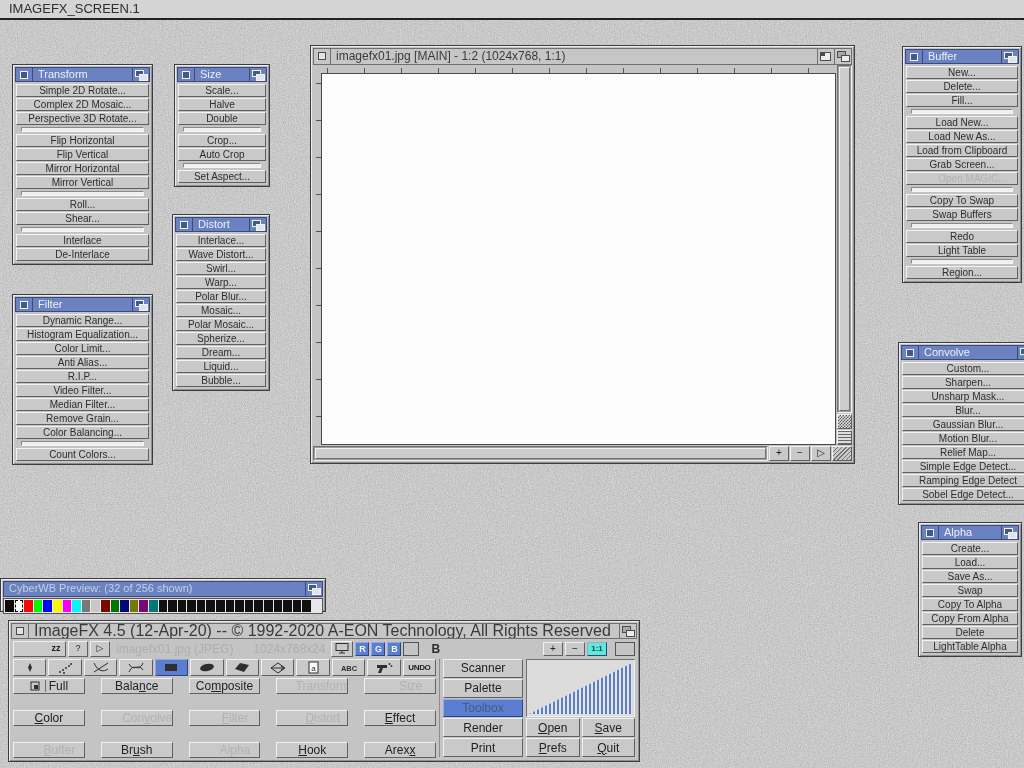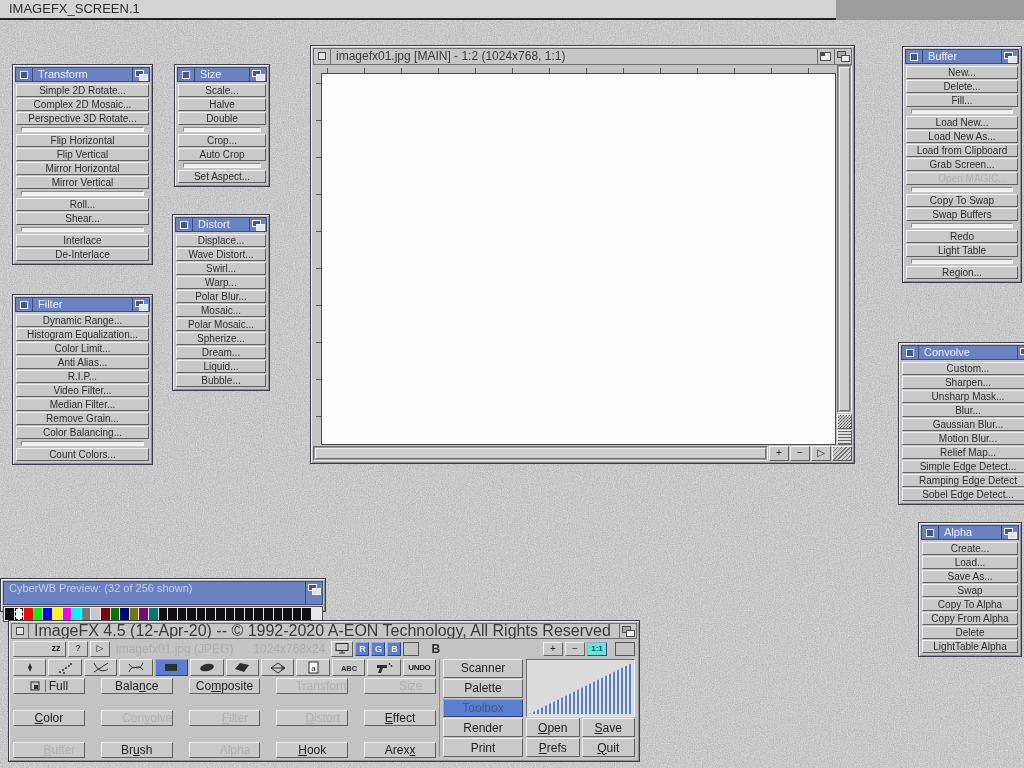--- a/index.html
+++ b/index.html
@@ -1,19 +1,19 @@
 <!DOCTYPE html>
 <html><head>
 <meta charset="utf-8">
 <style>
   html,body{margin:0;padding:0;}
   body{width:1024px;height:768px;position:relative;overflow:hidden;
        font-family:"Liberation Sans",sans-serif;background:#9c9c9c;}
   
-  .screenbar{position:absolute;left:0;top:0;width:836px;height:20px;background:#d4d4d4;
+  .screenbar{position:absolute;left:0;top:0;width:1024px;height:20px;background:#d4d4d4;
     border-bottom:2px solid #222;box-sizing:border-box;z-index:5;}
   .screenbar .stitle{font-size:13px;color:#2e2e2e;line-height:18px;padding-left:9px;display:block;}
   
   .win{position:absolute;background:#c4c4c4;border:1px solid #3c3c46;
     box-shadow:inset 1px 1px 0 #ececec, inset -1px -1px 0 #8f8f8f;
     padding:2px;box-sizing:border-box;z-index:10;}
   .tbar{height:15px;background:#6a82c2;display:flex;align-items:stretch;
     border:1px solid #3d4a78;box-sizing:border-box;}
   .tbar.inact{background:#c6c6c6;border-color:#6f6f6f;}
   .tbar .ttl{flex:1;color:#eef0f8;font-size:11px;line-height:13px;padding-left:5px;
@@ -203,21 +203,21 @@
       <div class="win" style="left: 172px; top: 214px; width: 98px;">
         <div class="tbar">
           <span class="gad close"></span>
           <span class="ttl">Distort</span>
           <span class="gad right depth">
             <i class="b"></i>
             <i class="f"></i>
           </span>
         </div>
         <div class="pbody">
-          <div class="pbtn">Displace...</div>
+          <div class="pbtn">Interlace...</div>
           <div class="pbtn">Wave Distort...</div>
           <div class="pbtn">Swirl...</div>
           <div class="pbtn">Warp...</div>
           <div class="pbtn">Polar Blur...</div>
           <div class="pbtn">Mosaic...</div>
           <div class="pbtn">Polar Mosaic...</div>
           <div class="pbtn">Spherize...</div>
           <div class="pbtn">Dream...</div>
           <div class="pbtn">Liquid...</div>
           <div class="pbtn">Bubble...</div>
@@ -353,21 +353,21 @@
           <div class="thumb"></div>
         </div>
       <div class="bgad">+</div>
       <div class="bgad">−</div>
       <div class="bgad">▷</div>
       <div class="bgad resize"></div>
     </div>
   </div>
 
   <div class="win" id="cyberwb">
-    <div class="tbar" style="height:24px;">
+    <div class="tbar" style="height:16px;">
       <span class="ttl">CyberWB Preview:  (32 of 256 shown)</span>
       <span class="gad right depth">
           <i class="b"></i>
           <i class="f"></i>
         </span>
     </div>
     <div class="swrow" id="swrow">
         <span class="swatch" style="background: rgb(10, 10, 10);"></span>
         <span class="swatch selsw" style="background: rgb(255, 255, 255);"></span>
         <span class="swatch" style="background: rgb(248, 8, 0);"></span>

